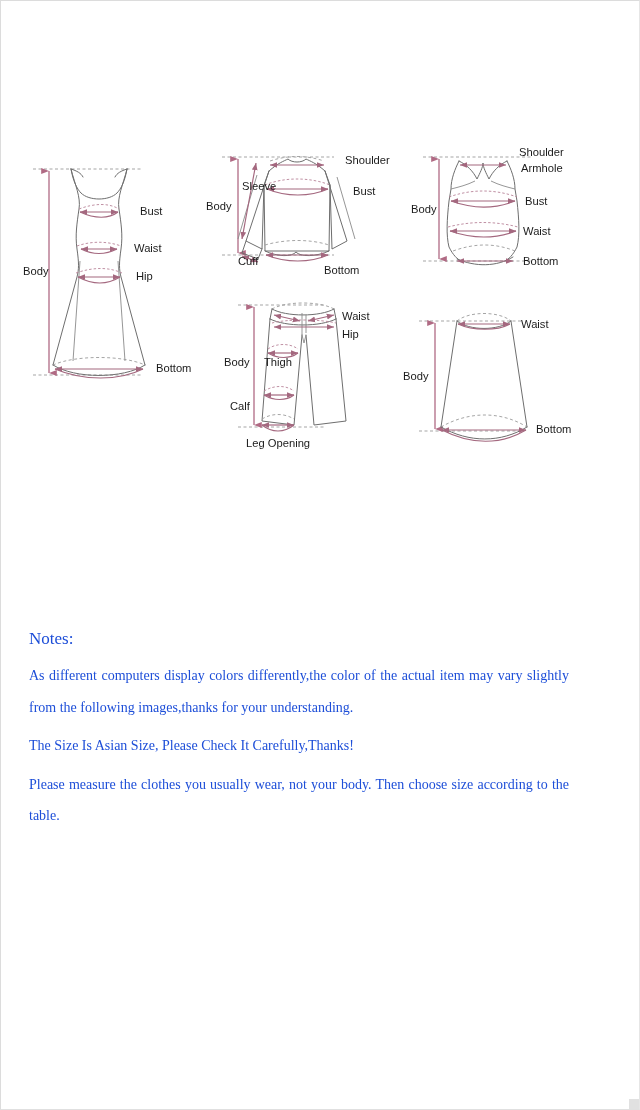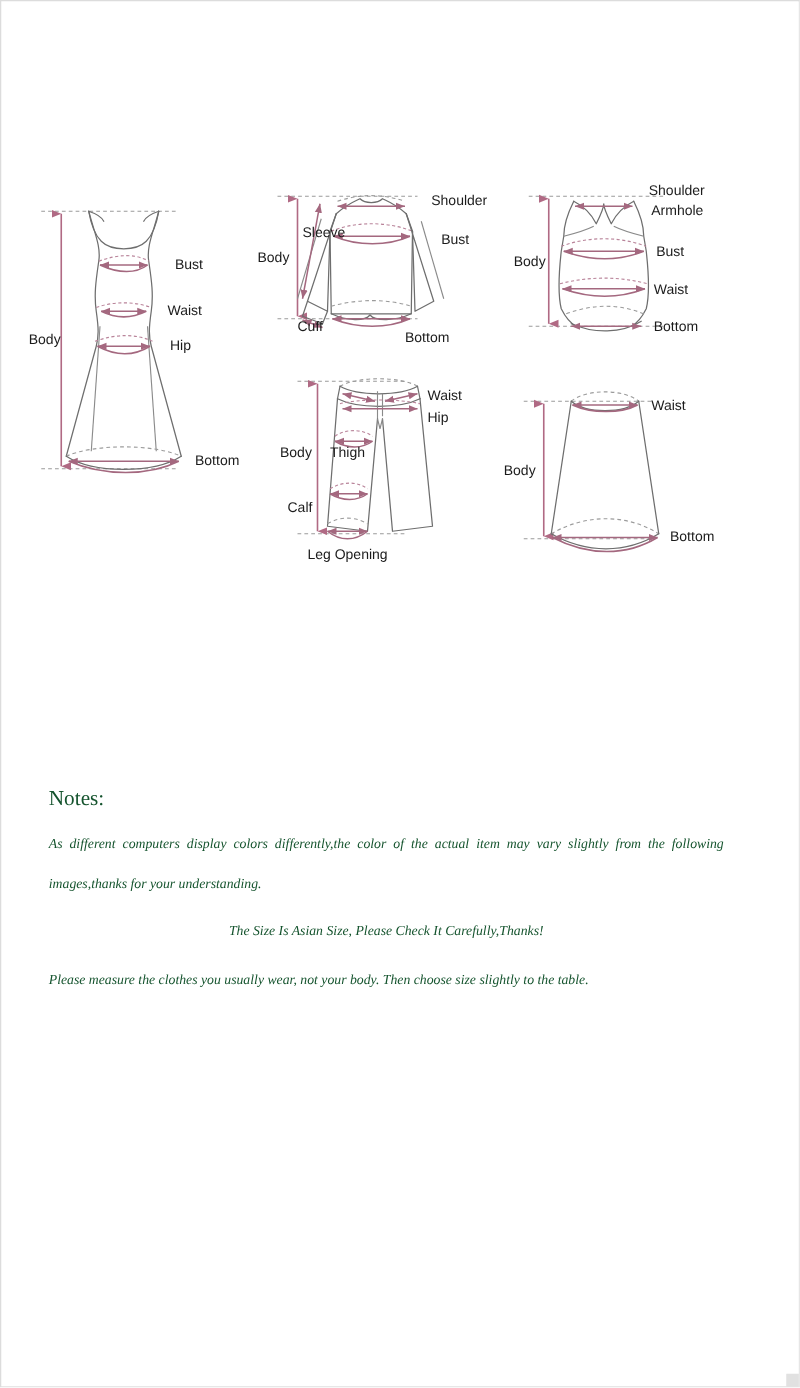--- a/index.html
+++ b/index.html
@@ -89,40 +89,39 @@
   .lbl {
     font-family: "Liberation Sans", sans-serif;
     font-size: 11.2px;
     fill: #1b1b1b;
     dominant-baseline: middle;
   }
 
   
   #notes {
     position: absolute;
-    left: 38px;
+    left: 28px;
     top: 622px;
     width: 540px;
     font-family: "Liberation Serif", serif;
-    color: #14532d;
+    color: #1d4ed8;
   }
   #notes .note-title {
     font-size: 17px;
     line-height: 31px;
     margin: 0 0 6px 0;
   }
   #notes p.para {
-    font-size: 11px;
+    font-size: 14px;
     line-height: 31.5px;
     margin: 0 0 7px 0;
     text-align: justify;
     text-justify: inter-word;
-    font-style: italic;
-  }
-  #notes p.para.last-nojust { text-align: center; }
+  }
+  #notes p.para.last-nojust { text-align: left; }
 </style>
 </head>
 <body>
 
 <div id="page">
 
   <div id="diagram-band">
 
     <div class="fig" id="fig-dress">
       <svg width="210" height="250" viewBox="0 0 210 250">
@@ -406,16 +405,16 @@
         <text class="lbl" x="135" y="131">Bottom</text>
       </svg>
     </div>
 
   </div>
 
   <div id="notes">
     <div class="note-title">Notes:</div>
     <p class="para">As different computers display colors differently,the color of the actual item may vary slightly from the following images,thanks for your understanding.</p>
     <p class="para last-nojust">The Size Is Asian Size, Please Check It Carefully,Thanks!</p>
-    <p class="para">Please measure the clothes you usually wear, not your body. Then choose size slightly to the table.</p>
+    <p class="para">Please measure the clothes you usually wear, not your body. Then choose size according to the table.</p>
   </div>
 
 </div>
 
 </body></html>

